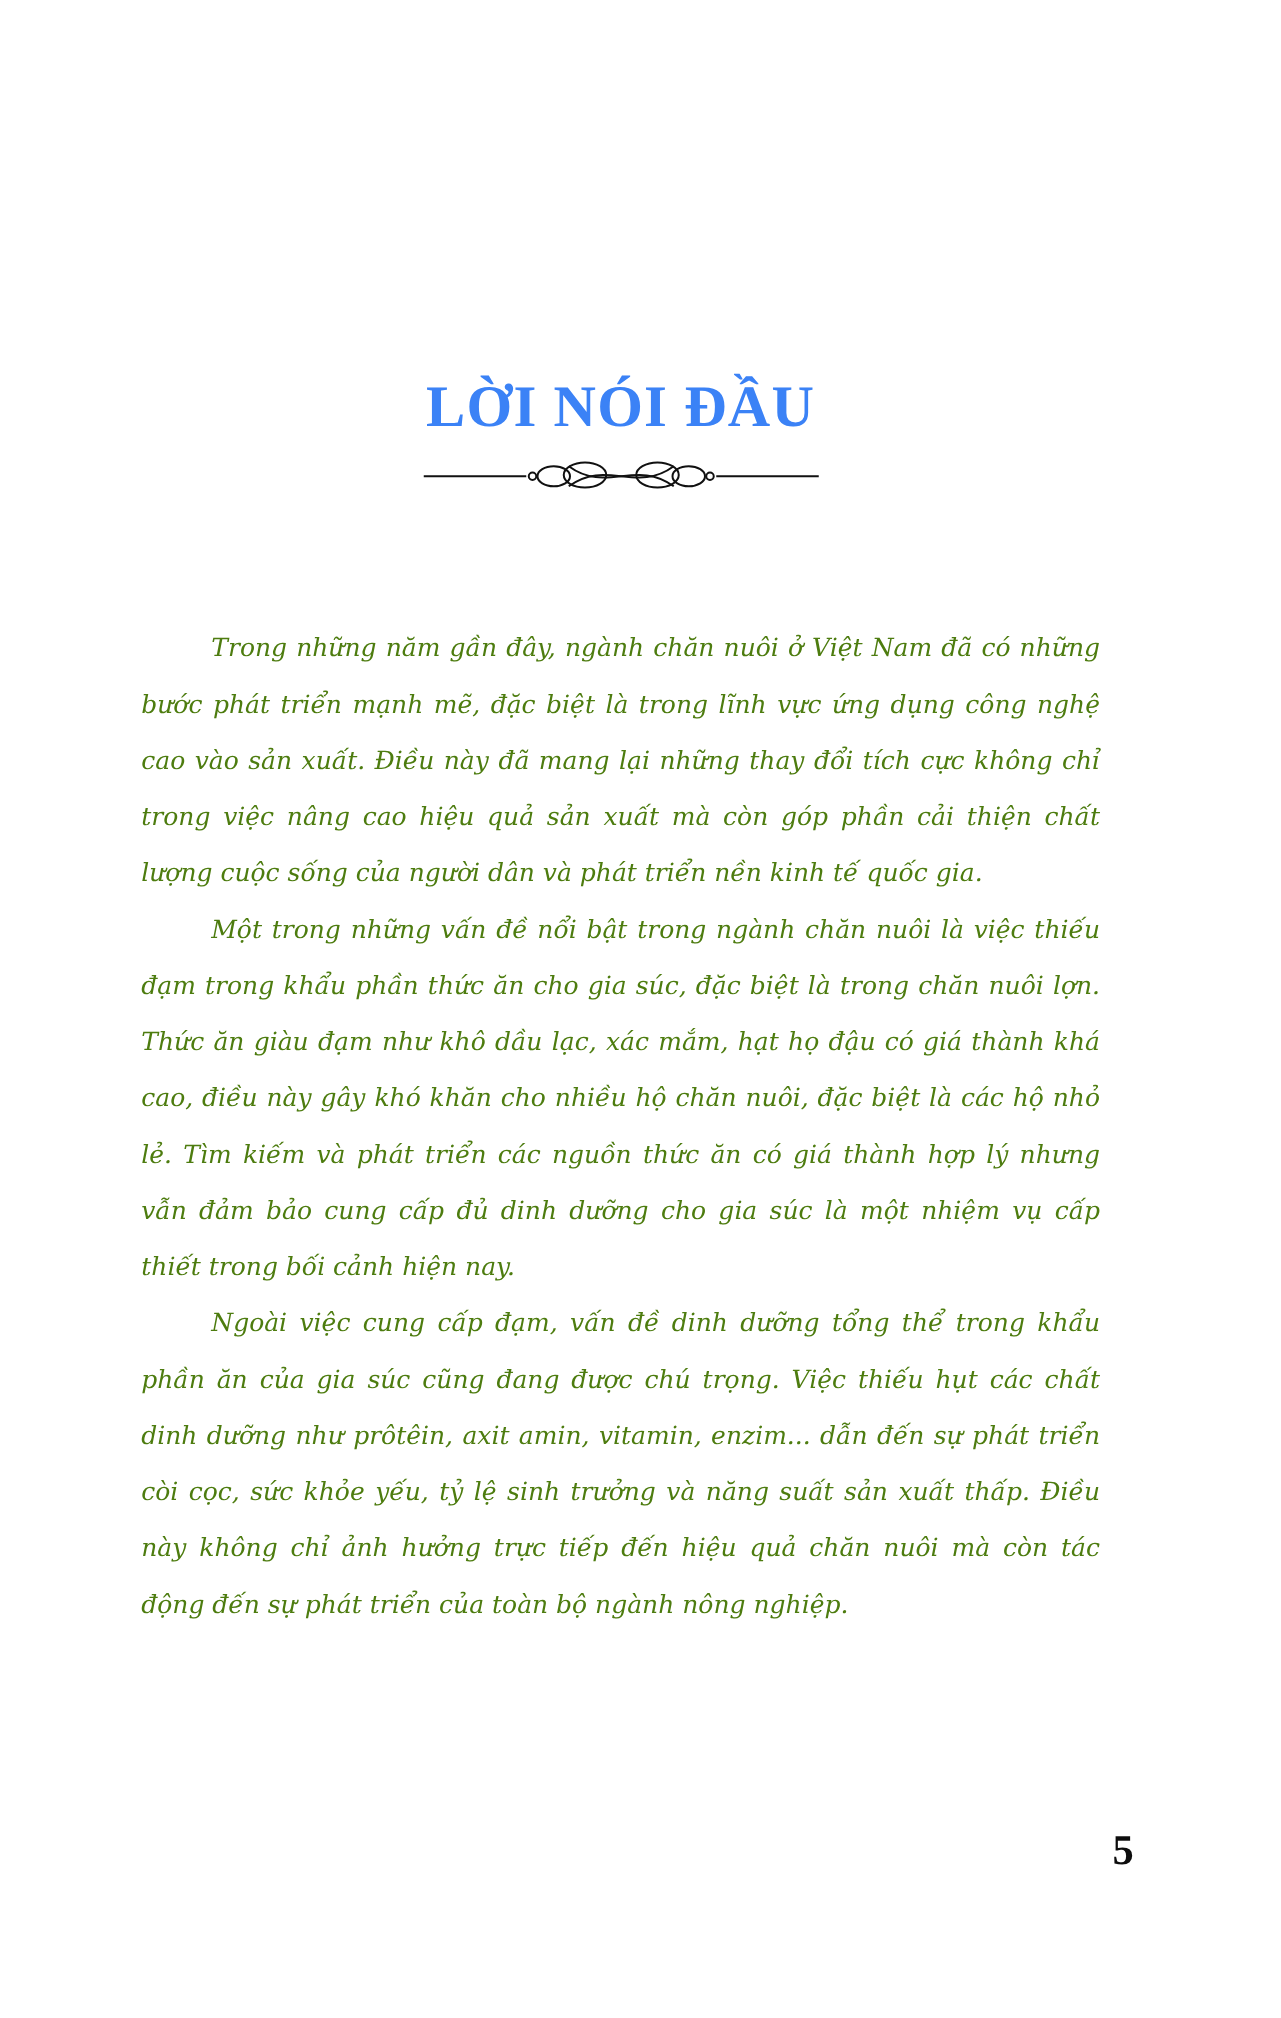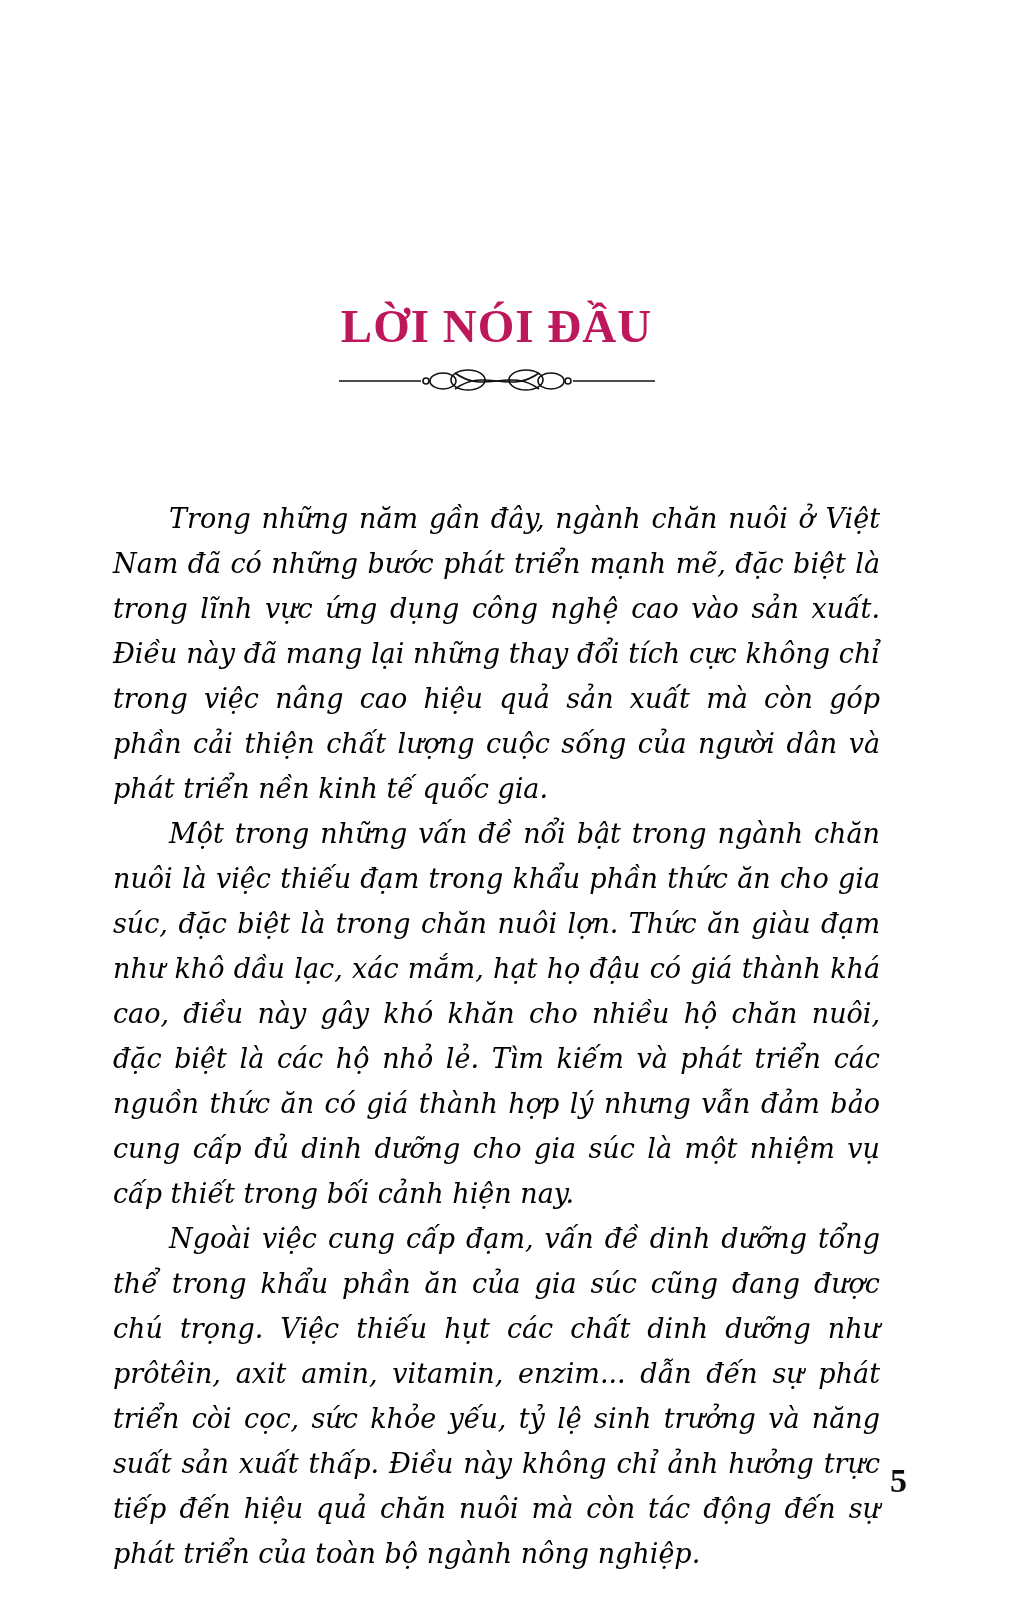--- a/index.html
+++ b/index.html
@@ -17,37 +17,37 @@
     inset: 0;
     background: #ffffff;
     padding: 303px 145px 0 113px;
   }
   .page-title {
     text-align: center;
     font-family: "Liberation Serif", "DejaVu Serif", serif;
     font-weight: bold;
     font-size: 47px;
     letter-spacing: 1px;
-    color: #be185d;
+    color: #3b82f6;
     line-height: 1;
     margin-bottom: 14px;
     white-space: nowrap;
   }
   .title-divider {
     text-align: center;
     height: 34px;
     margin-bottom: 98px;
   }
   .preface-body p {
     font-style: italic;
-    font-size: 27px;
+    font-size: 20px;
     line-height: 45px;
     text-align: justify;
     text-indent: 56px;
-    color: #000000;
+    color: #4d7c0f;
   }
   .page-number {
     position: absolute;
     top: 1462px;
     right: 118px;
     font-family: "Liberation Serif", "DejaVu Serif", serif;
     font-weight: bold;
     font-size: 34px;
     color: #0d0d0d;
   }

